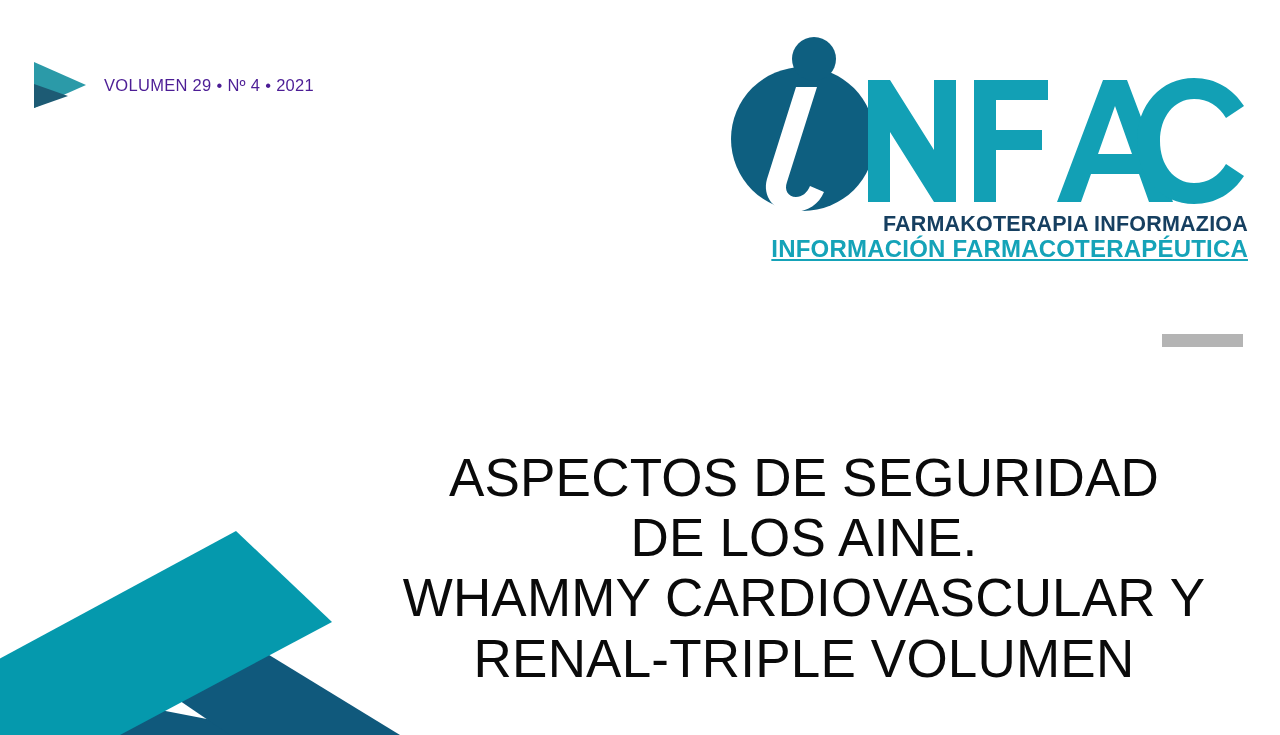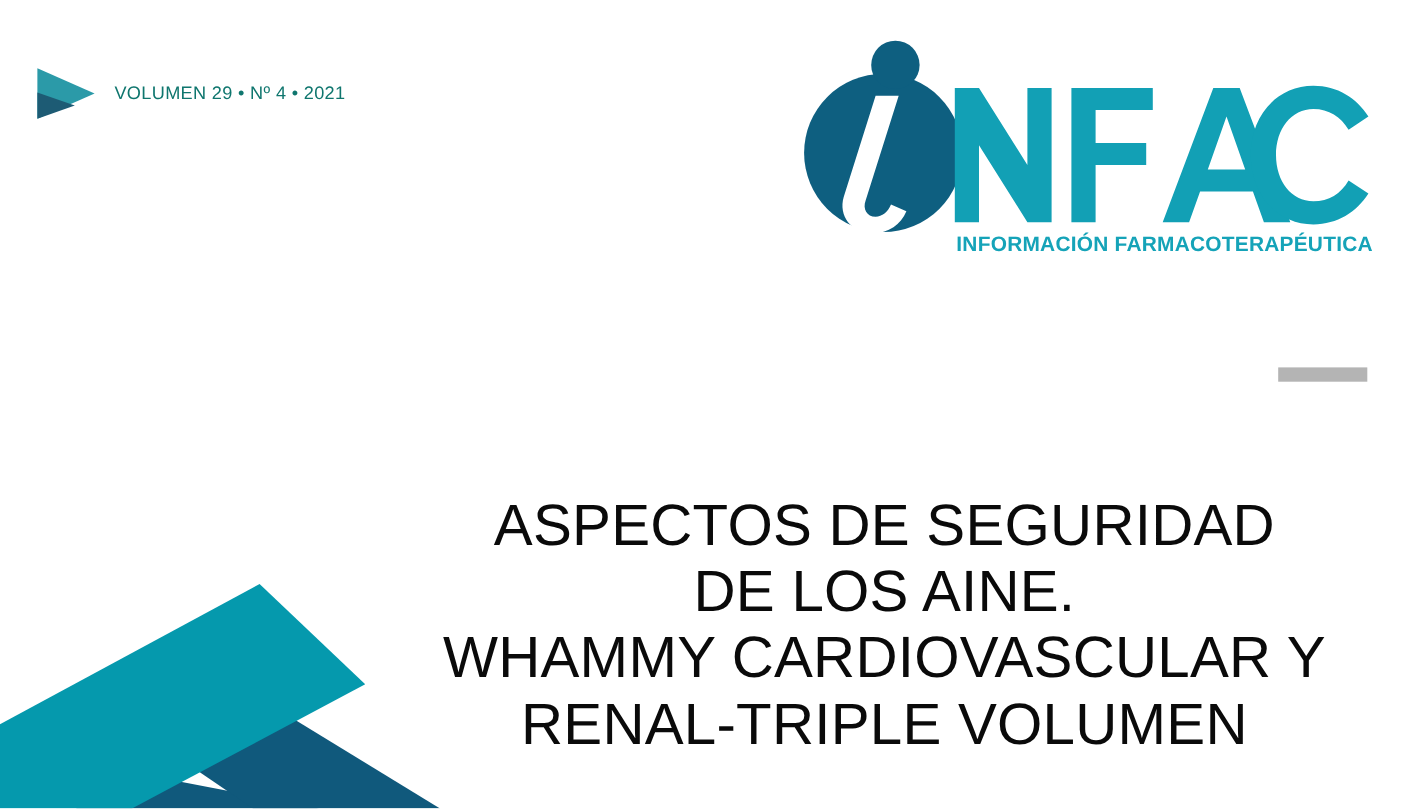--- a/index.html
+++ b/index.html
@@ -39,21 +39,21 @@
   }
   .play-triangle {
     width: 58px;
     height: 50px;
     flex: 0 0 auto;
   }
   .volume-text {
     margin-left: 16px;
     font-size: 16.5px;
     letter-spacing: 0.3px;
-    color: #0f766e;
+    color: #4c1d95;
     white-space: nowrap;
   }
 
   
   .logo-block {
     position: absolute;
     left: 718px;
     top: 36px;
     width: 530px;
     height: 232px;
@@ -76,26 +76,27 @@
   }
   .tagline-eu {
     font-size: 21.5px;
     font-weight: bold;
     letter-spacing: 0.2px;
     color: #163f60;
     line-height: 1.12;
     white-space: nowrap;
   }
   .tagline-es {
-    font-size: 19px;
+    font-size: 24px;
     font-weight: bold;
     letter-spacing: 0.2px;
     color: #15a3b8;
     line-height: 1.12;
     white-space: nowrap;
+    text-decoration: underline;
   }
 
   
   .gray-dash {
     position: absolute;
     left: 1162px;
     top: 334px;
     width: 81px;
     height: 13px;
     background: #b4b4b4;
@@ -161,20 +162,21 @@
                    L339,166 Z M380,118 L414,118 L397,70 Z"></path>
 
           <path d="M526,70 C515,53 498,42 476,42 C443,42 419,69 419,105
                    C419,141 443,168 476,168 C498,168 515,157 526,140
                    L508,128 C501,140 490,147 476,147 C456,147 442,129 442,105
                    C442,81 456,63 476,63 C490,63 501,70 508,82 Z"></path>
         </g>
       </svg>
     </div>
     <div class="logo-taglines">
+      <div class="tagline-eu">FARMAKOTERAPIA INFORMAZIOA</div>
       <div class="tagline-es">INFORMACIÓN FARMACOTERAPÉUTICA</div>
     </div>
   </div>
 
   <div class="gray-dash"></div>
 
   <h1 class="cover-title">
     <span class="tline">ASPECTOS DE SEGURIDAD</span>
     <span class="tline">DE LOS AINE.</span>
     <span class="tline">WHAMMY CARDIOVASCULAR Y</span>

